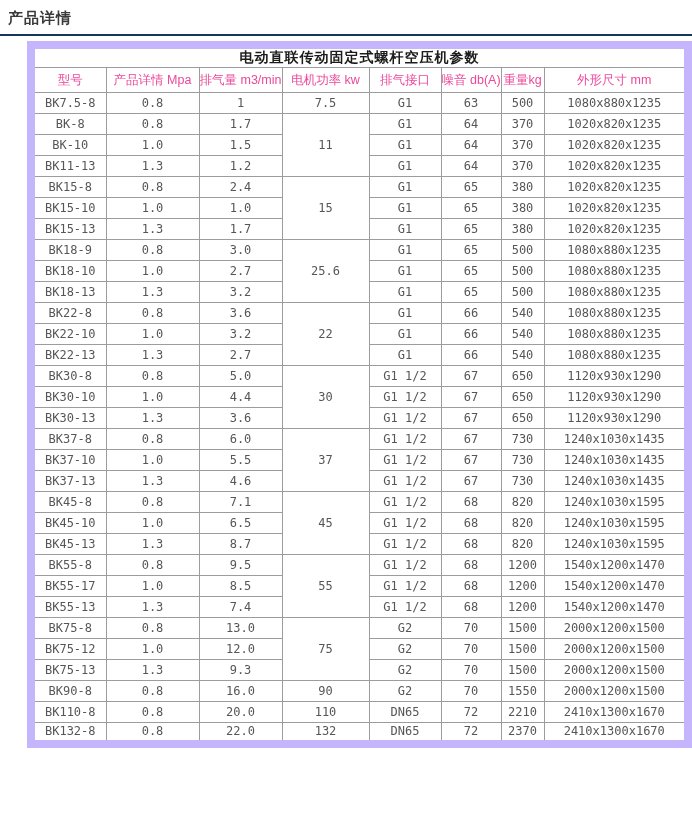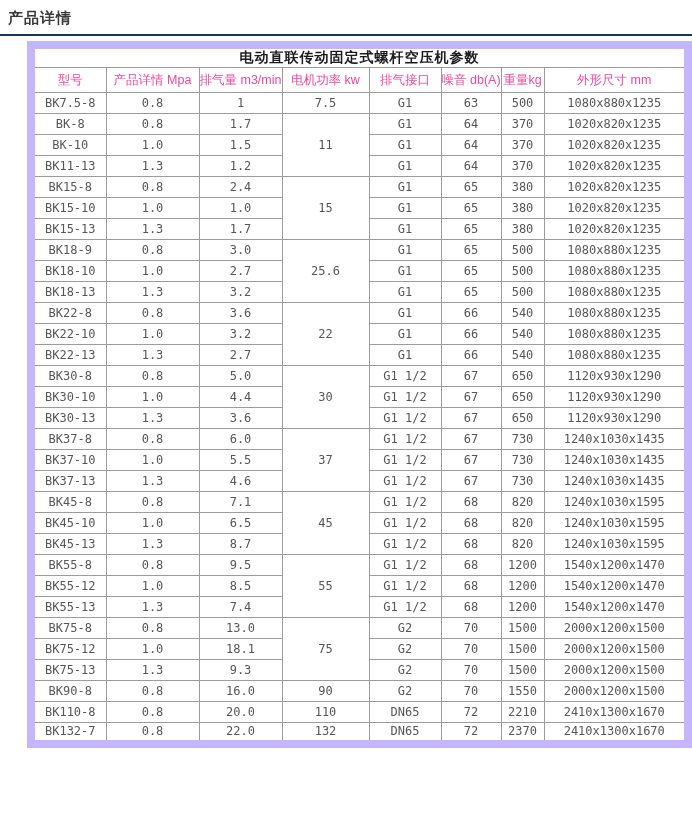--- a/index.html
+++ b/index.html
@@ -317,21 +317,21 @@
           <td>BK55-8</td>
           <td>0.8</td>
           <td>9.5</td>
           <td rowspan="3">55</td>
           <td>G1 1/2</td>
           <td>68</td>
           <td>1200</td>
           <td>1540x1200x1470</td>
         </tr>
         <tr>
-          <td>BK55-12</td>
+          <td>BK55-17</td>
           <td>1.0</td>
           <td>8.5</td>
           <td>G1 1/2</td>
           <td>68</td>
           <td>1200</td>
           <td>1540x1200x1470</td>
         </tr>
         <tr>
           <td>BK55-13</td>
           <td>1.3</td>
@@ -347,21 +347,21 @@
           <td>13.0</td>
           <td rowspan="3">75</td>
           <td>G2</td>
           <td>70</td>
           <td>1500</td>
           <td>2000x1200x1500</td>
         </tr>
         <tr>
           <td>BK75-12</td>
           <td>1.0</td>
-          <td>18.1</td>
+          <td>12.0</td>
           <td>G2</td>
           <td>70</td>
           <td>1500</td>
           <td>2000x1200x1500</td>
         </tr>
         <tr>
           <td>BK75-13</td>
           <td>1.3</td>
           <td>9.3</td>
           <td>G2</td>
@@ -383,21 +383,21 @@
           <td>BK110-8</td>
           <td>0.8</td>
           <td>20.0</td>
           <td rowspan="1">110</td>
           <td>DN65</td>
           <td>72</td>
           <td>2210</td>
           <td>2410x1300x1670</td>
         </tr>
         <tr>
-          <td>BK132-7</td>
+          <td>BK132-8</td>
           <td>0.8</td>
           <td>22.0</td>
           <td rowspan="1">132</td>
           <td>DN65</td>
           <td>72</td>
           <td>2370</td>
           <td>2410x1300x1670</td>
         </tr>
       </tbody>
   </table>

